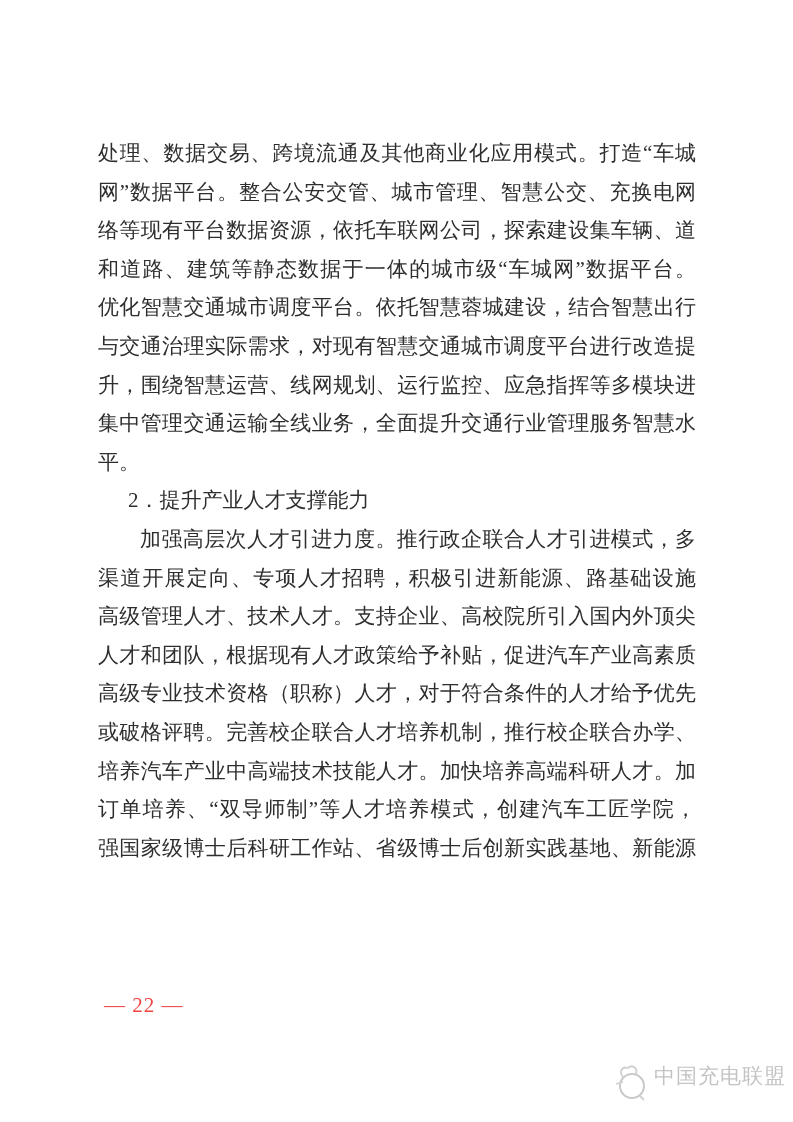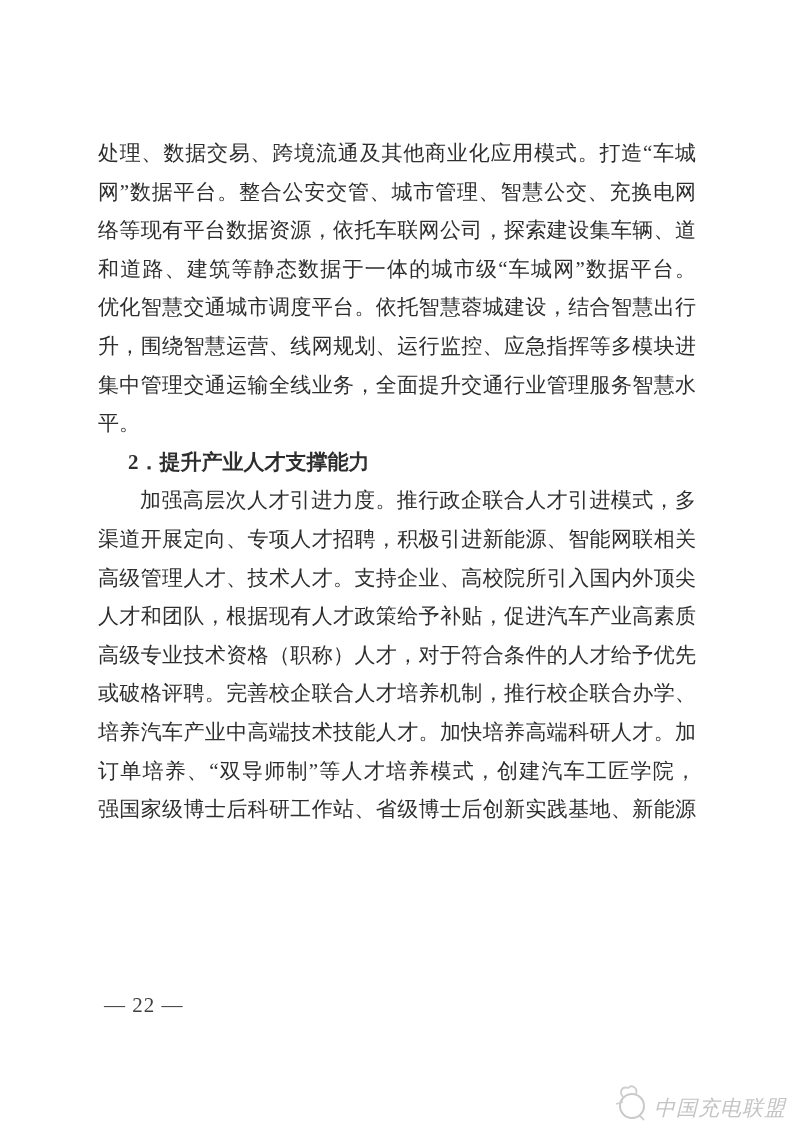--- a/index.html
+++ b/index.html
@@ -37,44 +37,42 @@
     overflow: hidden;
   }
   .tline.last {
     text-align: left;
     text-align-last: left;
   }
   .tline.heading {
     text-align: left;
     text-align-last: left;
     text-indent: 30px;
-    font-weight: bold;
   }
   .tline.first-indent {
     text-indent: 42px;
   }
   .page-number {
     position: absolute;
     left: 104px;
     top: 990px;
     font-size: 21px;
     line-height: 30px;
-    color: #404040;
+    color: #ef4444;
     letter-spacing: 1px;
   }
   .watermark {
     position: absolute;
     left: 610px;
     top: 1062px;
     width: 183px;
     height: 60px;
     display: flex;
-    align-items: flex-end;
+    align-items: flex-start;
     background: #ffffff;
-    font-style: italic;
   }
   .watermark .logo {
     width: 38px;
     height: 40px;
     margin-right: 6px;
     flex: 0 0 auto;
   }
   .watermark .wm-label {
     font-size: 21px;
     color: #c4c4c4;
@@ -87,28 +85,29 @@
 <body>
 
 <div class="page">
 
   <div class="text-block">
     <div class="tline">处理、数据交易、跨境流通及其他商业化应用模式。打造“车城</div>
     <div class="tline">网”数据平台。整合公安交管、城市管理、智慧公交、充换电网</div>
     <div class="tline">络等现有平台数据资源，依托车联网公司，探索建设集车辆、道</div>
     <div class="tline">和道路、建筑等静态数据于一体的城市级“车城网”数据平台。</div>
     <div class="tline">优化智慧交通城市调度平台。依托智慧蓉城建设，结合智慧出行</div>
+    <div class="tline">与交通治理实际需求，对现有智慧交通城市调度平台进行改造提</div>
     <div class="tline">升，围绕智慧运营、线网规划、运行监控、应急指挥等多模块进</div>
     <div class="tline">集中管理交通运输全线业务，全面提升交通行业管理服务智慧水</div>
     <div class="tline last">平。</div>
 
     <div class="tline heading">2．提升产业人才支撑能力</div>
 
     <div class="tline first-indent">加强高层次人才引进力度。推行政企联合人才引进模式，多</div>
-    <div class="tline">渠道开展定向、专项人才招聘，积极引进新能源、智能网联相关</div>
+    <div class="tline">渠道开展定向、专项人才招聘，积极引进新能源、路基础设施</div>
     <div class="tline">高级管理人才、技术人才。支持企业、高校院所引入国内外顶尖</div>
     <div class="tline">人才和团队，根据现有人才政策给予补贴，促进汽车产业高素质</div>
     <div class="tline">高级专业技术资格（职称）人才，对于符合条件的人才给予优先</div>
     <div class="tline">或破格评聘。完善校企联合人才培养机制，推行校企联合办学、</div>
     <div class="tline">培养汽车产业中高端技术技能人才。加快培养高端科研人才。加</div>
     <div class="tline">订单培养、“双导师制”等人才培养模式，创建汽车工匠学院，</div>
     <div class="tline">强国家级博士后科研工作站、省级博士后创新实践基地、新能源</div>
   </div>
 
   <div class="page-number">— 22 —</div>

